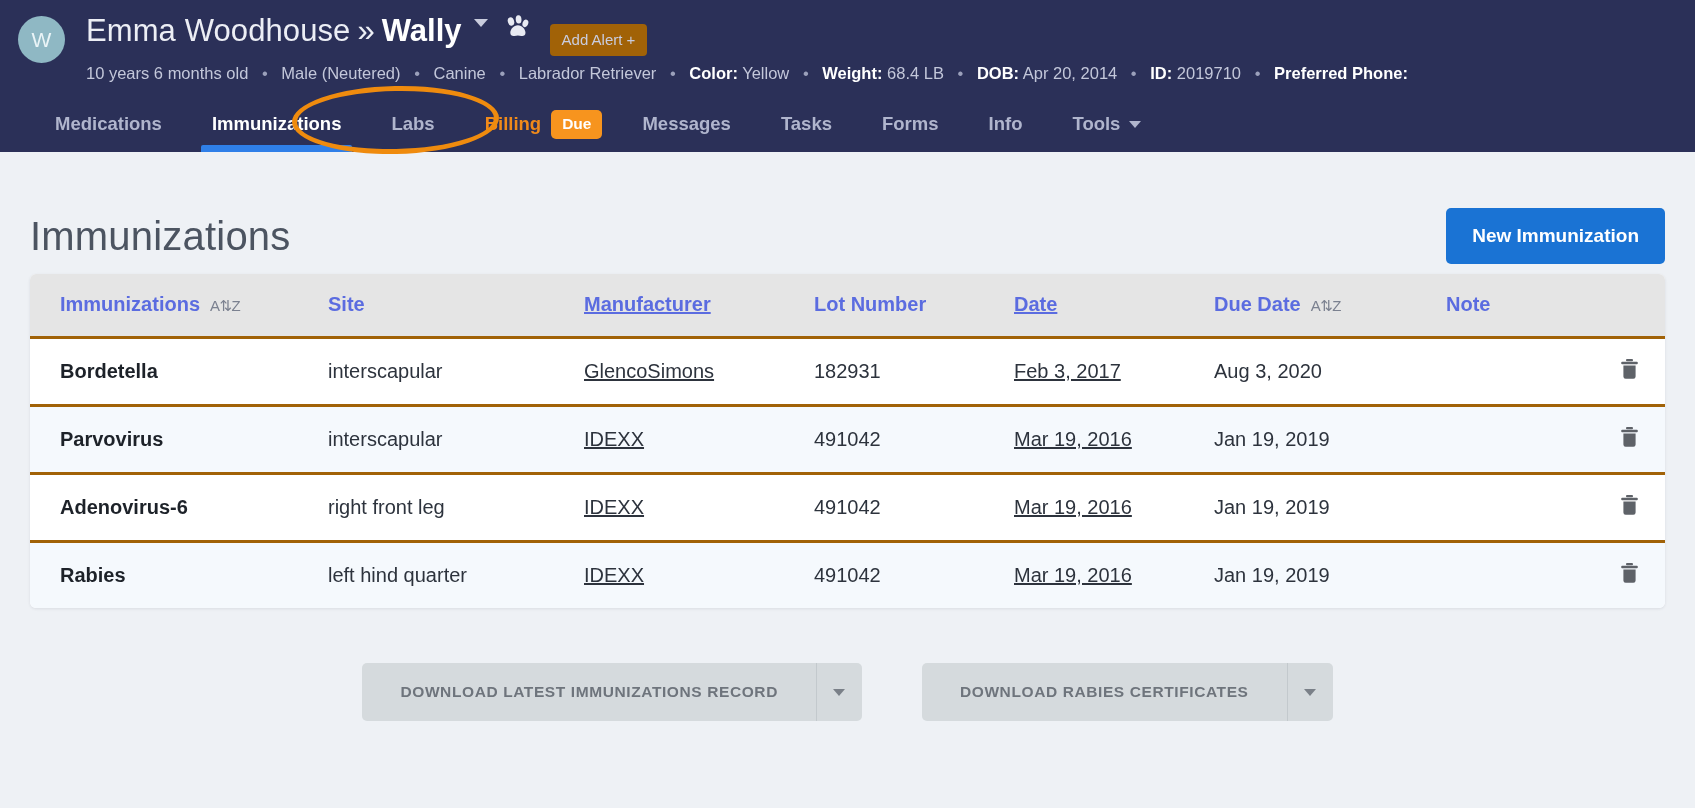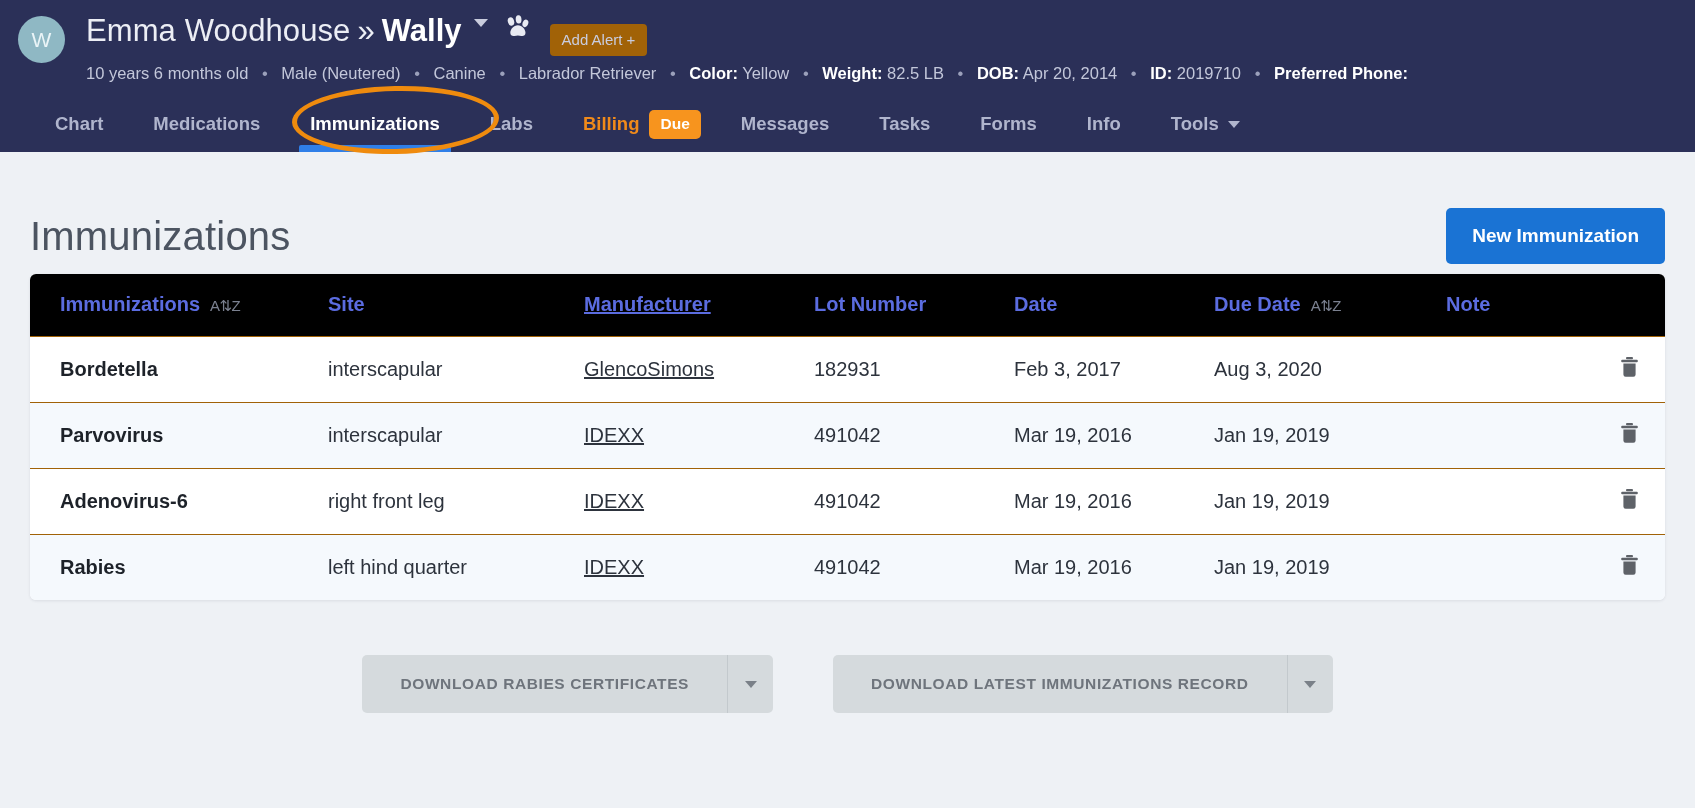--- a/index.html
+++ b/index.html
@@ -105,41 +105,41 @@
     padding:17px 26px; cursor:pointer; white-space:nowrap;
   }
 
   
   .table-card {
     background:#ffffff; border-radius:6px;
     box-shadow:0 1px 3px rgba(40,50,70,.10);
     overflow:hidden;
   }
   table { width:100%; border-collapse:collapse; table-layout:fixed; }
-  thead tr { background:#000000; }
+  thead tr { background:#e5e5e5; }
   th {
     text-align:left; font-size:20px; font-weight:700;
     color:#5b6ce0; padding:19px 0 20px 0; white-space:nowrap;
   }
   th .sorticon {
     font-size:15px; color:#7b8190; font-weight:400;
     margin-left:10px; letter-spacing:-.5px;
   }
   td {
     font-size:20px; color:#2d333d; font-weight:400;
     padding:19px 0; white-space:nowrap;
   }
   td.name { font-weight:700; color:#1d2229; }
-  tbody tr { border-top:1px solid #a16207; }
+  tbody tr { border-top:3px solid #a16207; }
   tbody tr:nth-child(even) { background:#f5f9fd; }
   .col-imm  { width:298px; padding-left:30px; }
   .col-site { width:256px; }
   .col-man  { width:230px;text-decoration:underline; }
   .col-lot  { width:200px; }
-  .col-date { width:200px; }
+  .col-date { width:200px;text-decoration:underline; }
   .col-due  { width:232px; }
   .col-note { width:auto; }
   .col-del  { width:70px; text-align:right; padding-right:26px; }
   .trash { display:inline-block; cursor:pointer; line-height:0; }
 
   
   .dl-row {
     display:flex; justify-content:center; align-items:flex-start;
     gap:60px; margin-top:55px;
   }
@@ -194,36 +194,35 @@
         <span>Male (Neutered)</span>
         <span class="meta-dot">•</span>
         <span>Canine</span>
         <span class="meta-dot">•</span>
         <span>Labrador Retriever</span>
         <span class="meta-dot">•</span>
         <b>Color:</b>
         <span>Yellow</span>
         <span class="meta-dot">•</span>
         <b>Weight:</b>
-        <span>82.5 LB</span>
+        <span>68.4 LB</span>
         <span class="meta-dot">•</span>
         <b>DOB:</b>
         <span>Apr 20, 2014</span>
         <span class="meta-dot">•</span>
         <b>ID:</b>
         <span>2019710</span>
         <span class="meta-dot">•</span>
         <b>Preferred Phone:</b>
       </div>
     </div>
   </div>
 </div>
 
 <div class="nav">
-  <div class="nav-item">Chart</div>
   <div class="nav-item">Medications</div>
   <div class="nav-item active">Immunizations</div>
   <div class="nav-item">Labs</div>
   <div class="nav-item billing">Billing</div>
   <div class="due-badge">Due</div>
   <div class="nav-item">Messages</div>
   <div class="nav-item">Tasks</div>
   <div class="nav-item">Forms</div>
   <div class="nav-item">Info</div>
   <div class="nav-item">
@@ -330,26 +329,26 @@
               </svg>
             </span>
           </td>
         </tr>
       </tbody>
     </table>
   </div>
 
   <div class="dl-row">
     <div class="dl-group">
+      <button class="dl-main">DOWNLOAD LATEST IMMUNIZATIONS RECORD</button>
+      <button class="dl-caret">
+        <i></i>
+      </button>
+    </div>
+    <div class="dl-group">
       <button class="dl-main">DOWNLOAD RABIES CERTIFICATES</button>
       <button class="dl-caret">
         <i></i>
       </button>
     </div>
-    <div class="dl-group">
-      <button class="dl-main">DOWNLOAD LATEST IMMUNIZATIONS RECORD</button>
-      <button class="dl-caret">
-        <i></i>
-      </button>
-    </div>
   </div>
 
 </div>
 
 </body></html>

